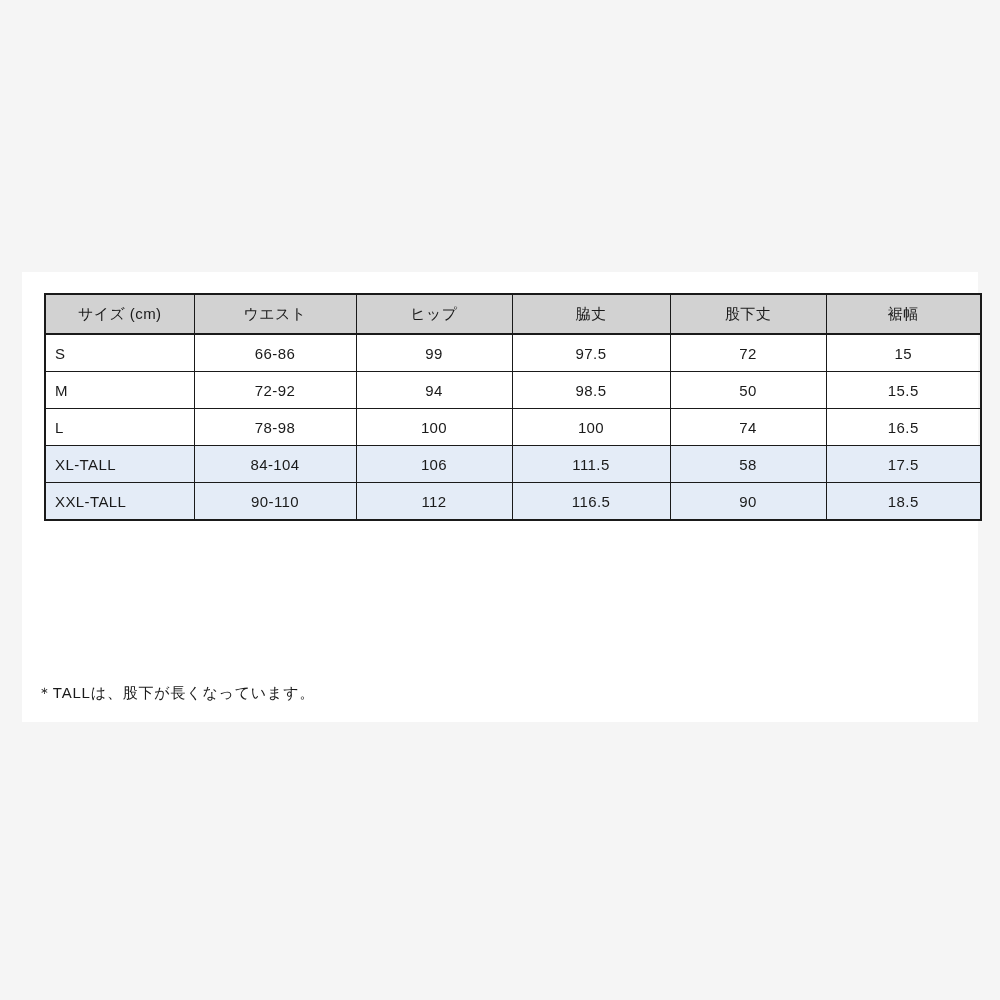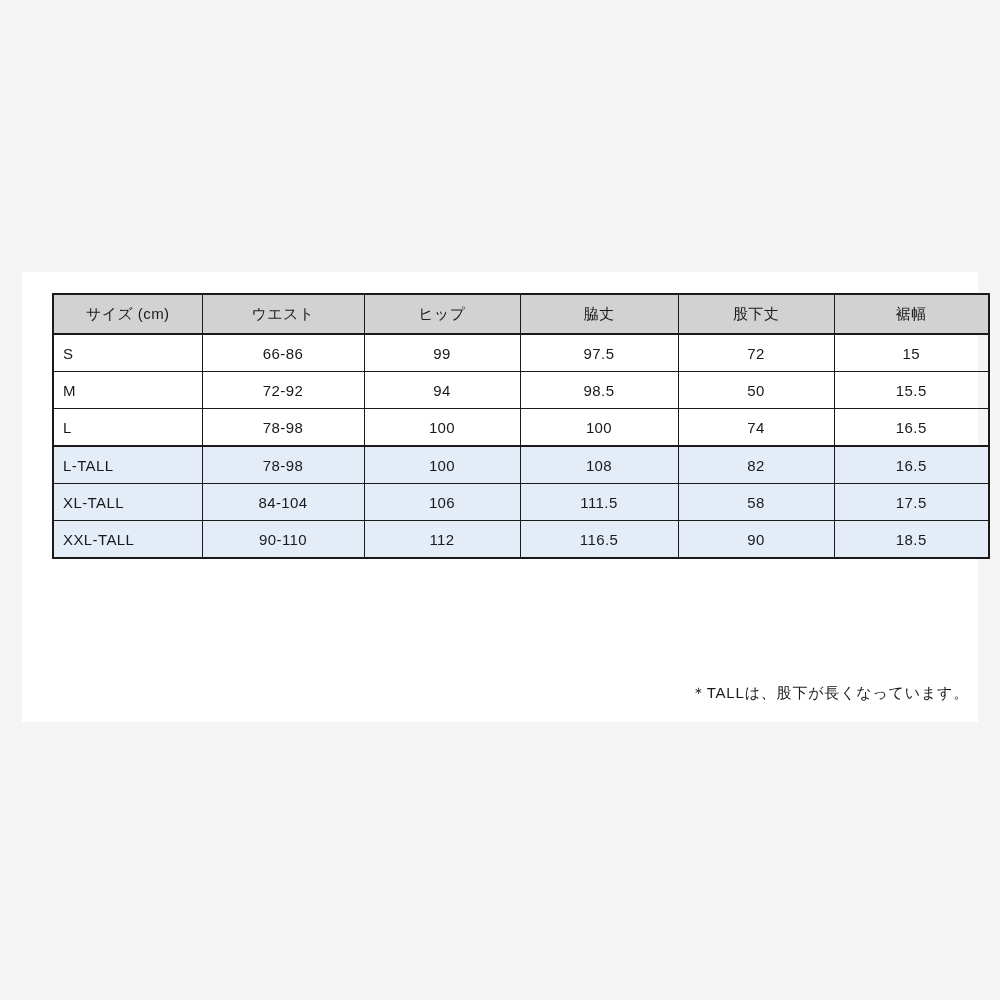--- a/index.html
+++ b/index.html
@@ -21,21 +21,21 @@
   .card {
     position: absolute;
     left: 22px;
     top: 272px;
     width: 956px;
     height: 450px;
     background: #ffffff;
   }
   .size-table {
     position: absolute;
-    left: 30px;   
+    left: 22px;   
     top: 21px;    
     width: 936px; 
     border-collapse: collapse;
     table-layout: fixed;
     border: 2px solid #1a1a1a;
   }
   .size-table col.c0 { width: 149px; }
   .size-table col.c1 { width: 162px; }
   .size-table col.c2 { width: 156px; }
   .size-table col.c3 { width: 158px; }
@@ -67,21 +67,21 @@
     background: #e4ecf7;
   }
   .size-table tbody tr.first-tall td {
     border-top: 2px solid #1a1a1a;
   }
   .footnote {
     position: absolute;
     left: 15px;
     top: 412px;   
     width: 936px;
-    text-align: right;
+    text-align: left;
     font-size: 15px;
     color: #1a1a1a;
     letter-spacing: 0.8px;
     padding-right: 4px;
     box-sizing: border-box;
   }
 </style>
 </head>
 <body>
 
@@ -125,28 +125,20 @@
           <td>15.5</td>
         </tr>
         <tr>
           <td class="size-label">L</td>
           <td>78-98</td>
           <td>100</td>
           <td>100</td>
           <td>74</td>
           <td>16.5</td>
         </tr>
-        <tr class="tall-row first-tall">
-          <td class="size-label">L-TALL</td>
-          <td>78-98</td>
-          <td>100</td>
-          <td>108</td>
-          <td>82</td>
-          <td>16.5</td>
-        </tr>
         <tr class="tall-row">
           <td class="size-label">XL-TALL</td>
           <td>84-104</td>
           <td>106</td>
           <td>111.5</td>
           <td>58</td>
           <td>17.5</td>
         </tr>
         <tr class="tall-row">
           <td class="size-label">XXL-TALL</td>

